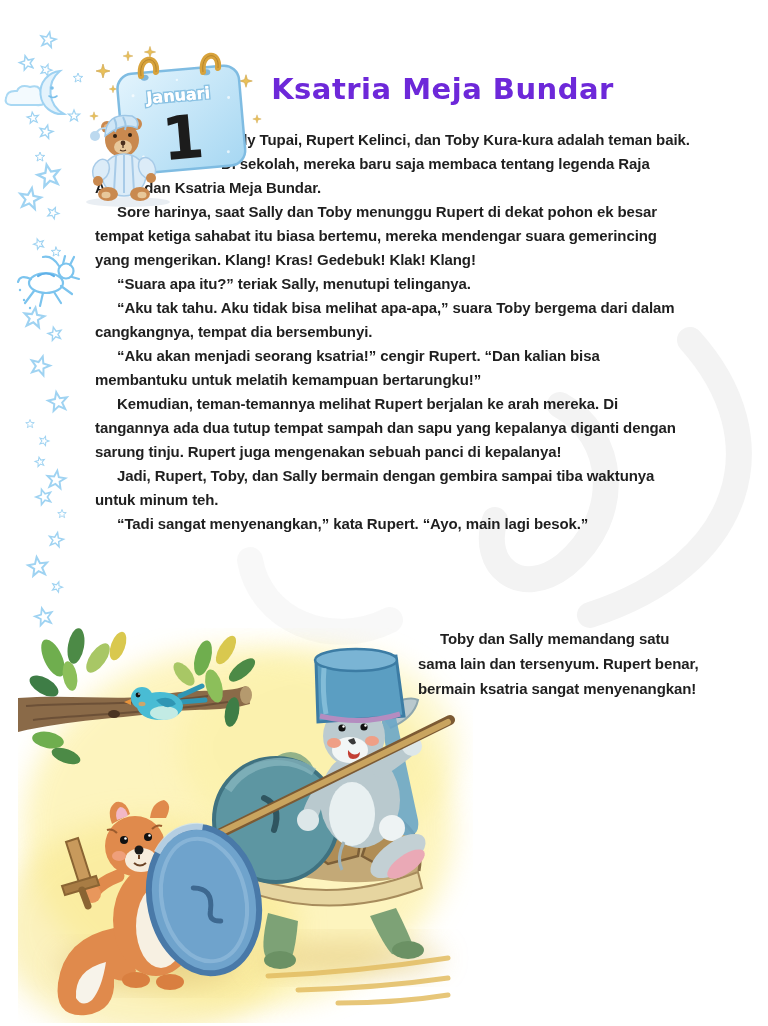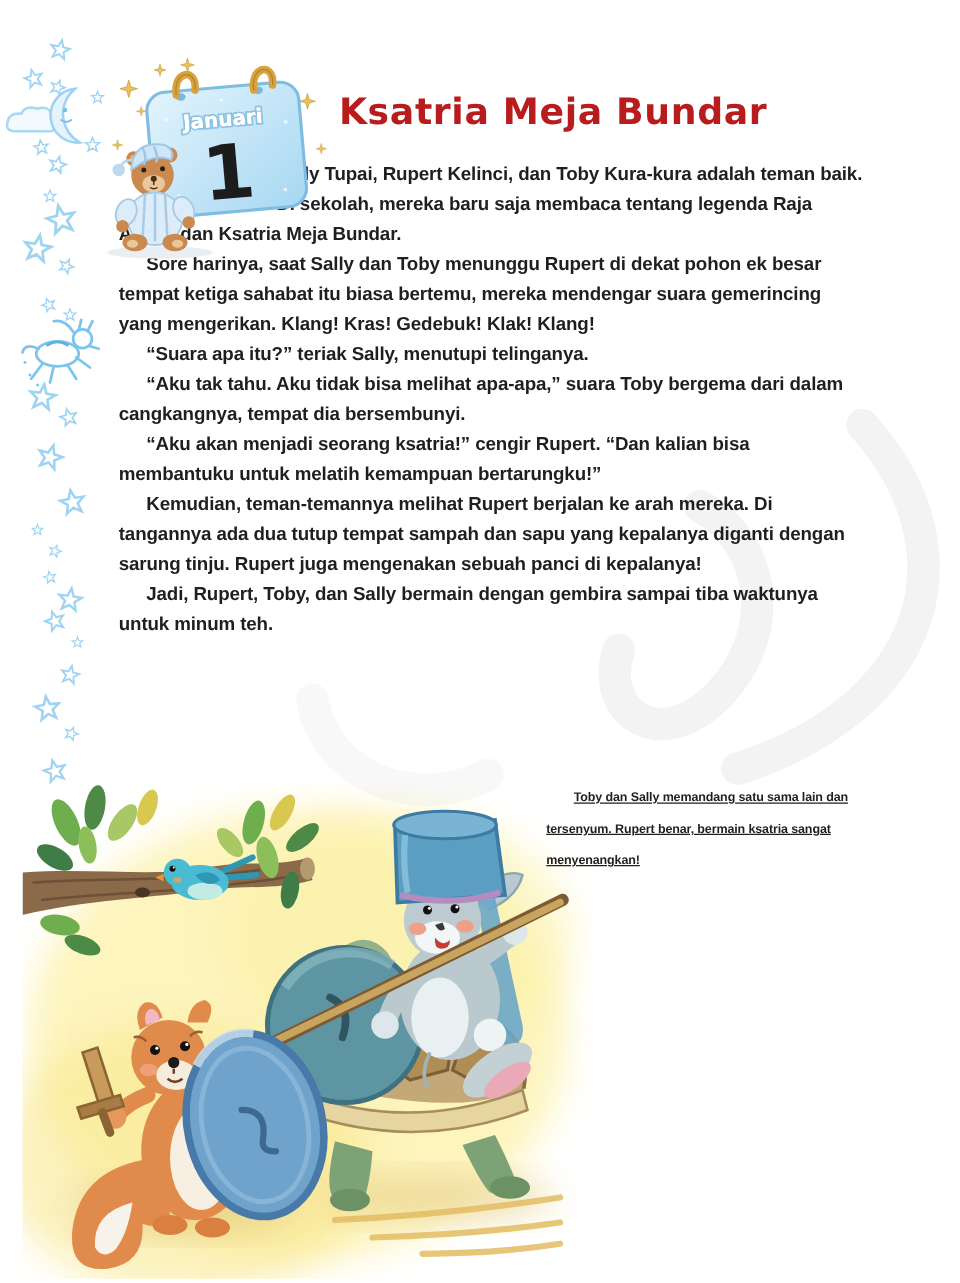--- a/index.html
+++ b/index.html
@@ -2,30 +2,30 @@
 <html><head>
 <meta charset="utf-8">
 <style>
   html,body{margin:0;padding:0;background:#ffffff;}
   .page{position:relative;width:768px;height:1026px;background:#ffffff;overflow:hidden;
         font-family:"Liberation Sans",sans-serif;color:#1f1f1f;}
   .side-doodles{position:absolute;left:0;top:0;z-index:1;}
   .watermark{position:absolute;left:0;top:0;z-index:0;}
   .calendar{position:absolute;left:80px;top:44px;width:195px;height:165px;z-index:3;}
   .title{position:absolute;left:255px;top:72px;width:375px;margin:0;text-align:center;
-         font-family:"DejaVu Sans",sans-serif;font-weight:bold;font-size:29px;color:#b91c1c;
+         font-family:"DejaVu Sans",sans-serif;font-weight:bold;font-size:29px;color:#6d28d9;
          letter-spacing:.5px;z-index:3;}
   .story{position:absolute;left:95px;top:128px;width:600px;z-index:2;
          font-size:15px;font-weight:bold;line-height:24px;letter-spacing:-0.1px;}
   .story p{margin:0;}
   .story p.ind{text-indent:22px;}
   .cal-spacer{display:block;float:left;width:126px;height:48px;}
   .sfx{}
-  .closing{position:absolute;left:437px;top:626px;width:292px;margin:0;z-index:2;
-           font-size:10px;font-weight:bold;line-height:25px;letter-spacing:-0.1px;text-indent:22px;text-decoration:underline;}
+  .closing{position:absolute;left:418px;top:626px;width:292px;margin:0;z-index:2;
+           font-size:15px;font-weight:bold;line-height:25px;letter-spacing:-0.1px;text-indent:22px;}
   .illustration{position:absolute;left:18px;top:628px;z-index:1;}
 </style>
 </head>
 <body>
 
 <div class="page">
 
   <svg class="watermark" width="768" height="1026" viewBox="0 0 768 1026">
     <g fill="none" stroke="#f3f3f3" stroke-width="26" stroke-linecap="round">
       <path d="M690,340 C780,440 745,565 590,615"></path>
@@ -168,20 +168,21 @@
   <h1 class="title">Ksatria Meja Bundar</h1>
 
   <div class="story">
     <p><span class="cal-spacer"></span><span>Sally Tupai, Rupert Kelinci, dan Toby Kura-kura adalah teman baik. Di sekolah, mereka baru saja membaca tentang legenda Raja Arthur dan Ksatria Meja Bundar.</span></p>
     <p class="ind"><span>Sore harinya, saat Sally dan Toby menunggu Rupert di dekat pohon ek besar tempat ketiga sahabat itu biasa bertemu, mereka mendengar suara gemerincing yang mengerikan. </span><span class="sfx">Klang! Kras! Gedebuk! Klak! Klang!</span></p>
     <p class="ind">“Suara apa itu?” teriak Sally, menutupi telinganya.</p>
     <p class="ind">“Aku tak tahu. Aku tidak bisa melihat apa-apa,” suara Toby bergema dari dalam cangkangnya, tempat dia bersembunyi.</p>
     <p class="ind">“Aku akan menjadi seorang ksatria!” cengir Rupert. “Dan kalian bisa membantuku untuk melatih kemampuan bertarungku!”</p>
     <p class="ind">Kemudian, teman-temannya melihat Rupert berjalan ke arah mereka. Di tangannya ada dua tutup tempat sampah dan sapu yang kepalanya diganti dengan sarung tinju. Rupert juga mengenakan sebuah panci di kepalanya!</p>
     <p class="ind">Jadi, Rupert, Toby, dan Sally bermain dengan gembira sampai tiba waktunya untuk minum teh.</p>
+    <p class="ind">“Tadi sangat menyenangkan,” kata Rupert. “Ayo, main lagi besok.”</p>
   </div>
   <p class="closing">Toby dan Sally memandang satu sama lain dan tersenyum. Rupert benar, bermain ksatria sangat menyenangkan!</p>
 
   <svg class="illustration" width="455" height="395" viewBox="0 0 455 395">
     <defs>
         <filter id="soft" x="-30%" y="-30%" width="160%" height="160%">
           <feGaussianBlur stdDeviation="14"></feGaussianBlur>
         </filter>
       </defs>
 

